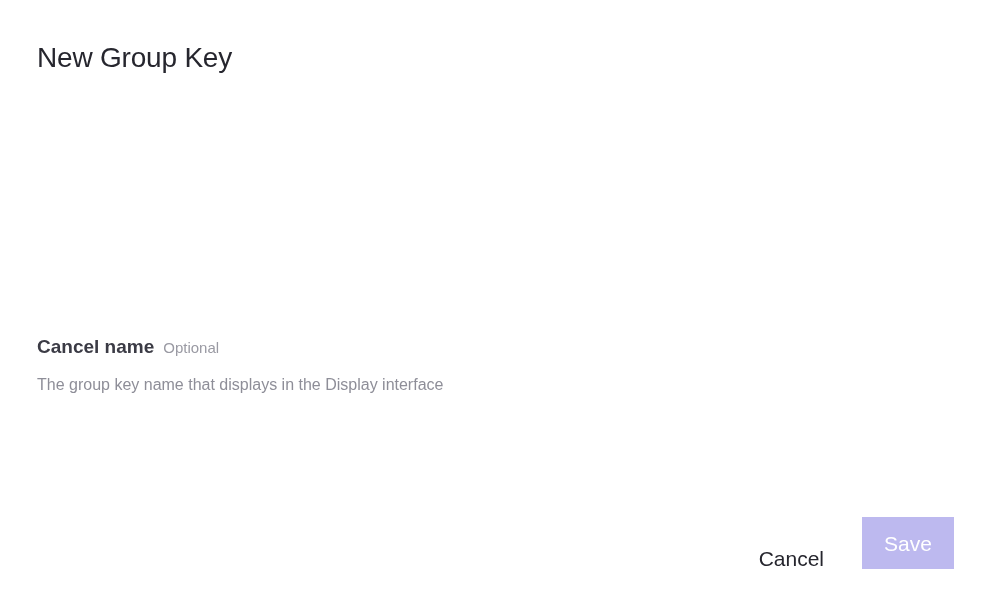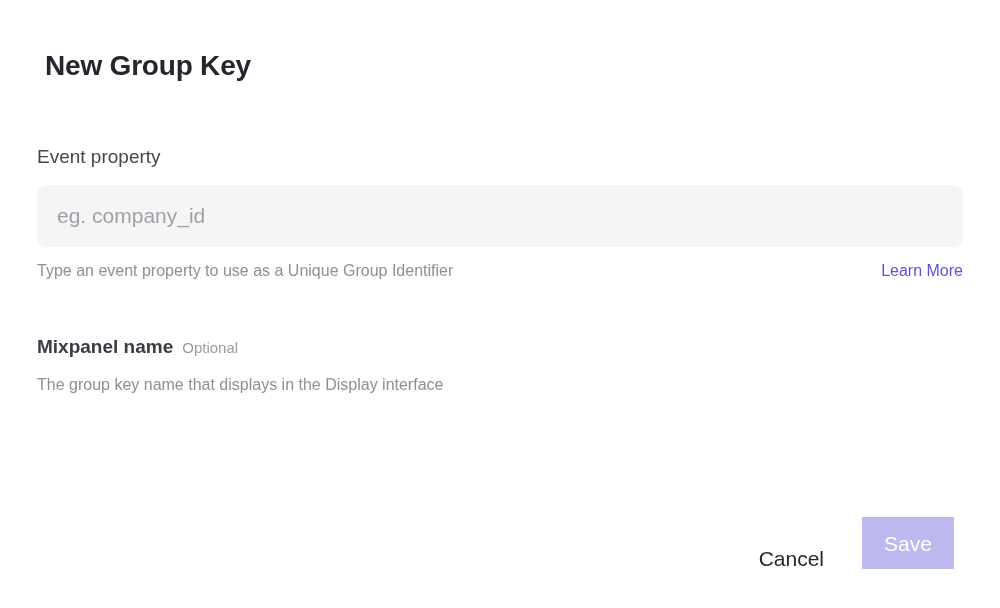--- a/index.html
+++ b/index.html
@@ -23,23 +23,23 @@
     height: 608px;
     box-sizing: border-box;
     padding: 0 37px;
     background: #ffffff;
   }
 
   .dialog-title {
     position: absolute;
     left: 37px;
     top: 41px;
-    margin: 8px;
+    margin: 0;
     font-size: 28px;
-    font-weight: bold;
+    font-weight: normal;
     letter-spacing: -0.2px;
     color: #26262e;
     line-height: 1.2;
   }
 
   
   .field-group {
     position: absolute;
     left: 37px;
     width: 926px;
@@ -143,36 +143,24 @@
     line-height: 1;
   }
 </style>
 </head>
 <body>
 
 <div class="dialog">
 
   <h1 class="dialog-title">New Group Key</h1>
 
-  <div class="field-group event-property">
-    <div class="field-label">
-      <span class="label-main">Event property</span>
-    </div>
-
-    <input class="text-input" type="text" placeholder="eg. company_id" style="">
-
-    <div class="field-footer">
-      <span class="helper-text">Type an event property to use as a Unique Group Identifier</span>
-      <a class="learn-more-link">Learn More</a>
-    </div>
-  </div>
 
   <div class="field-group display-name">
     <div class="field-label">
-      <span class="label-main">Mixpanel name</span>
+      <span class="label-main">Cancel name</span>
       <span class="label-optional">Optional</span>
     </div>
 
 
     <div class="field-footer">
       <span class="helper-text">The group key name that displays in the Display interface</span>
     </div>
   </div>
 
   <div class="dialog-actions">

